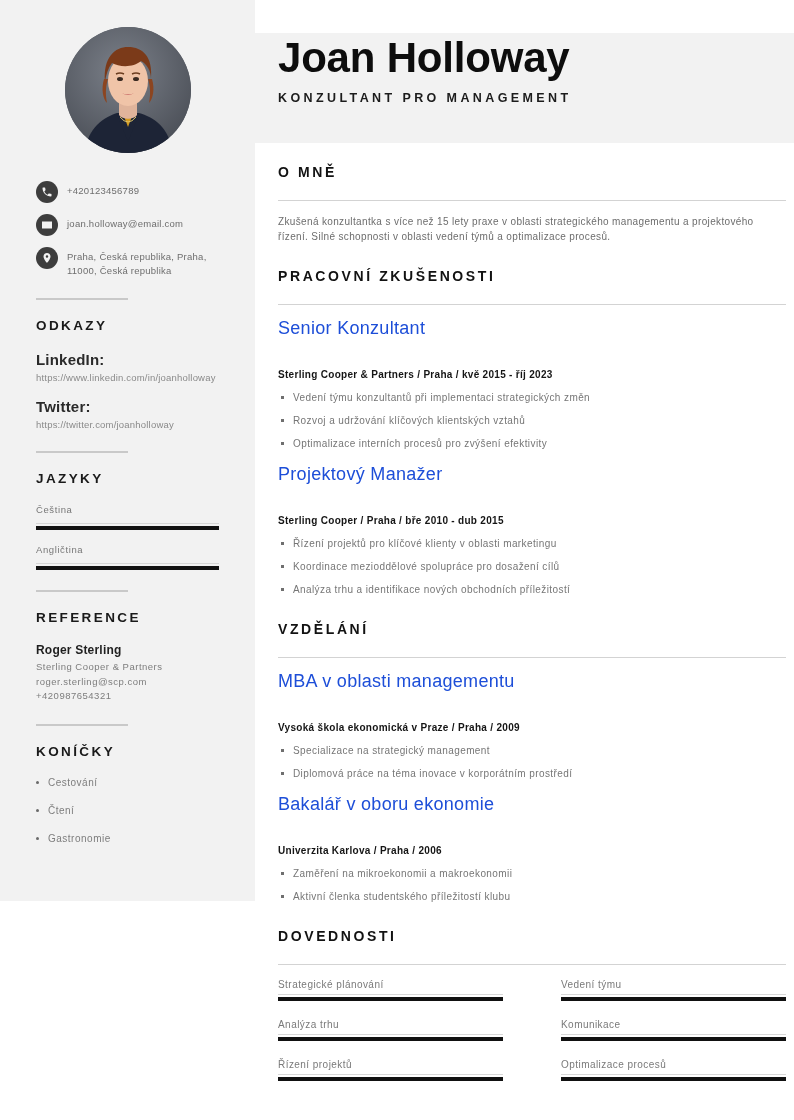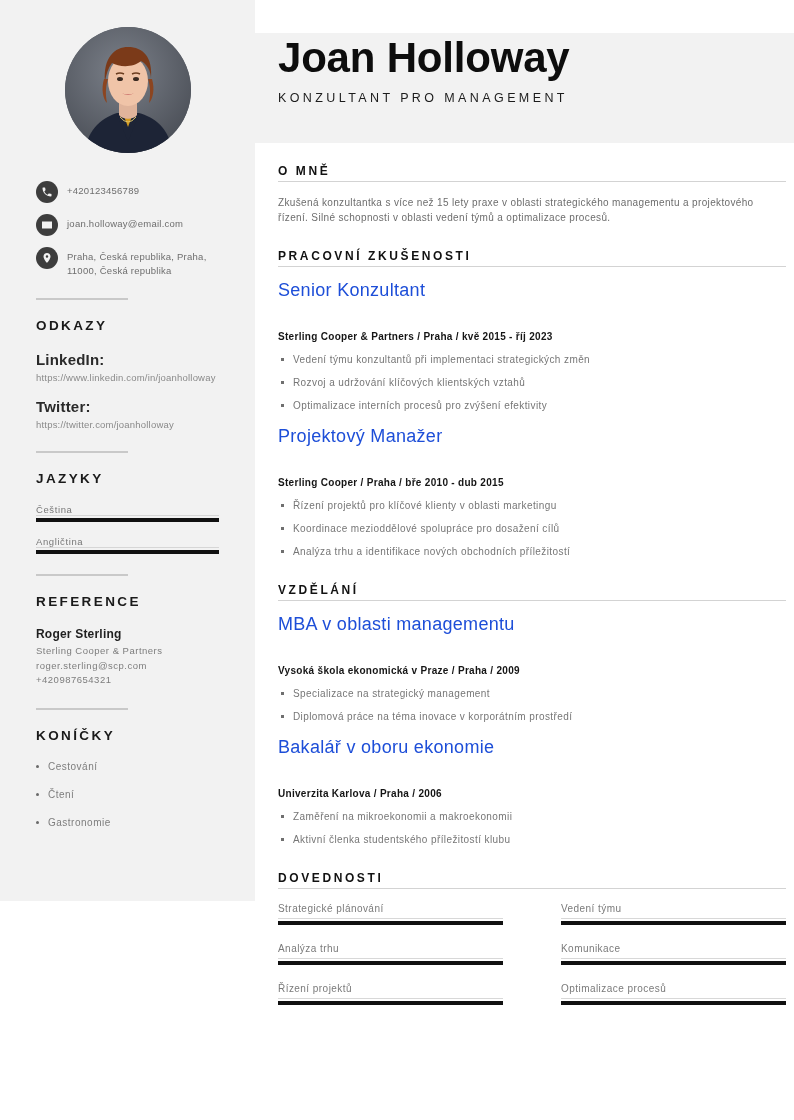--- a/index.html
+++ b/index.html
@@ -87,21 +87,21 @@
     letter-spacing: 0.2px;
     word-break: break-all;
     margin-bottom: 14px;
   }
 
   .lang-item { margin-bottom: 14px; }
   .lang-name {
     font-size: 9.5px;
     color: #777;
     letter-spacing: 0.6px;
-    padding-bottom: 0;
+    padding-bottom: 8px;
     border-bottom: 1px solid #d6d6d6;
   }
   .lang-bar {
     height: 4px;
     background: #111111;
     margin-top: 2px;
   }
 
   .ref-name {
     font-size: 12px;
@@ -152,40 +152,40 @@
   }
   .full-name {
     font-size: 42px;
     font-weight: 700;
     color: #0d0d0d;
     letter-spacing: -0.2px;
     line-height: 50px;
   }
   .job-title {
     font-size: 12.5px;
-    font-weight: 400;
+    font-weight: 700;
     color: #1c1c1c;
     letter-spacing: 3.4px;
     margin-top: 8px;
   }
 
   .main-body {
     position: absolute;
     left: 0; top: 143px;
     width: 539px;
     padding: 0 8px 0 23px;
   }
   .sec { margin-top: 24px; }
   .sec:first-child { margin-top: 21px; }
   .sec-title {
-    font-size: 12px;
+    font-size: 14px;
     font-weight: 700;
     letter-spacing: 2.6px;
     color: #121212;
-    padding-bottom: 3px;
+    padding-bottom: 20px;
     border-bottom: 1px solid #d3d3d3;
   }
   .summary {
     font-size: 10px;
     color: #6d6d6d;
     line-height: 15px;
     letter-spacing: 0.35px;
     margin-top: 13px;
   }
 

